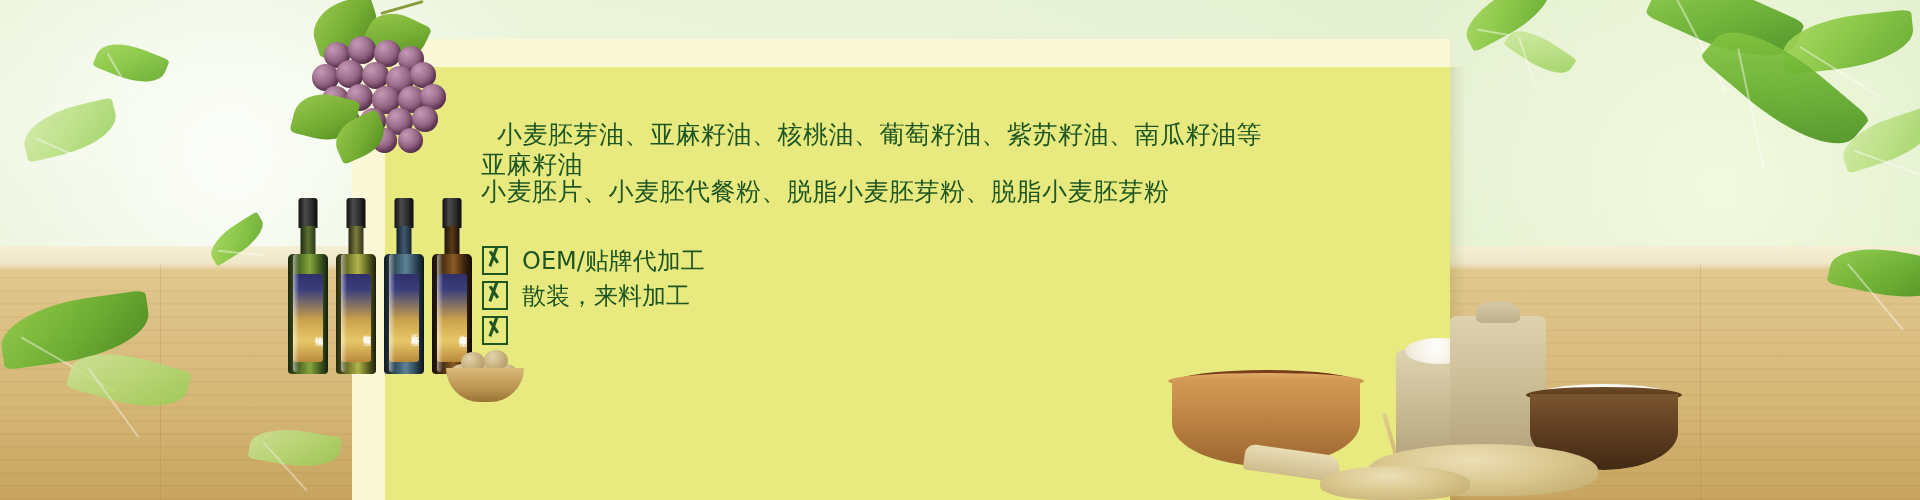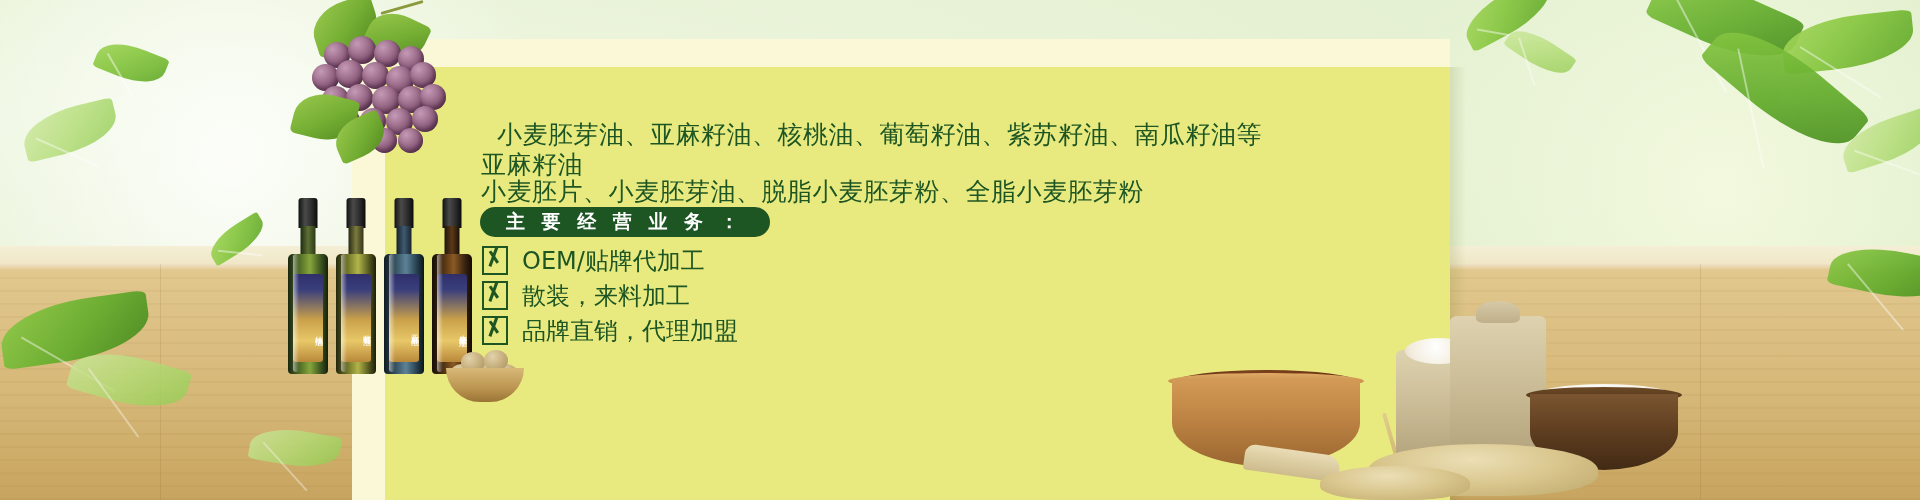--- a/index.html
+++ b/index.html
@@ -231,36 +231,34 @@
       <div class="lf"></div>
     </div>
 
   <div class="panel-outer"></div>
   <div class="panel-inner"></div>
   <div class="panel-shadow"></div>
 
 
   <div class="body-line" id="line-1">小麦胚芽油、亚麻籽油、核桃油、葡萄籽油、紫苏籽油、南瓜籽油等</div>
   <div class="body-line" id="line-2">亚麻籽油</div>
-  <div class="body-line" id="line-3">小麦胚片、小麦胚芽油、脱脂小麦胚芽粉、全脂小麦胚芽粉</div>
-
-  <div class="badge" id="badge-business">主 要 经 营 业 务 ：</div>
+  <div class="body-line" id="line-3">小麦胚片、小麦胚代餐粉、脱脂小麦胚芽粉、脱脂小麦胚芽粉</div>
+
 
   <div class="check-list">
     <div class="check-row">
       <span class="check-box"></span>
       <span class="check-label">OEM/贴牌代加工</span>
     </div>
     <div class="check-row">
       <span class="check-box"></span>
       <span class="check-label">散装，来料加工</span>
     </div>
     <div class="check-row">
       <span class="check-box"></span>
-      <span class="check-label">品牌直销，代理加盟</span>
     </div>
   </div>
 
   <div class="grapes">
     <div class="gleaf" style="left:40px;top:0px;width:66px;height:48px;transform:rotate(-18deg)"></div>
     <div class="gleaf" style="left:96px;top:12px;width:58px;height:42px;transform:rotate(26deg)"></div>
     <div class="gstem" style="left:108px;top:4px;width:44px;height:3px;transform:rotate(-16deg)"></div>
 
     <div class="grape" style="left:52px;top:40px;width:26px;height:26px"></div>
     <div class="grape" style="left:76px;top:34px;width:28px;height:28px"></div>

